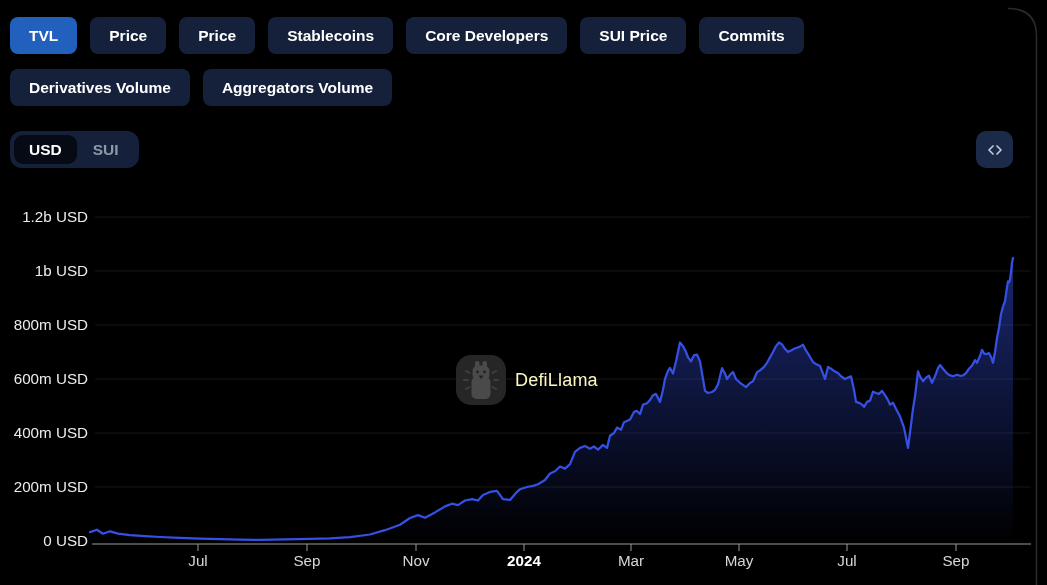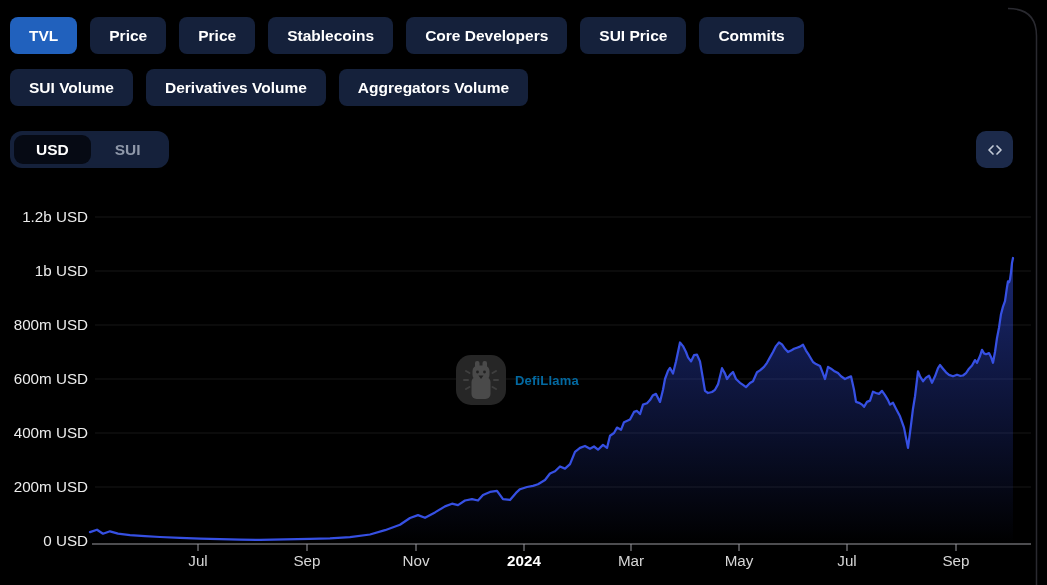--- a/index.html
+++ b/index.html
@@ -15,38 +15,38 @@
     height:37px;line-height:37px;padding:0 19px;border-radius:8px;
     background:#15213b;color:#fff;font-size:15.5px;font-weight:700;
     white-space:nowrap;cursor:pointer;user-select:none;
   }
   .tab-pill.active{background:#2161bd;}
   .currency-toggle{
     position:absolute;left:10px;top:131px;height:37px;border-radius:12px;
     background:#15213b;display:flex;align-items:center;padding:0 4px;box-sizing:border-box;
   }
   .chip-selected{
-    height:29px;line-height:29px;padding:0 22px;border-radius:9px;
+    height:29px;line-height:29px;padding:0 15px;border-radius:9px;
     background:#060a14;color:#fff;font-size:15.5px;font-weight:700;cursor:pointer;
   }
   .chip-unselected{
-    height:29px;line-height:29px;padding:0 24px;border-radius:9px;
+    height:29px;line-height:29px;padding:0 16px;border-radius:9px;
     color:#8f98a9;font-size:15.5px;font-weight:700;cursor:pointer;
   }
   .embed-btn{
     position:absolute;left:976px;top:131px;width:37px;height:37px;border-radius:10px;
     background:#1c2a4a;display:flex;align-items:center;justify-content:center;cursor:pointer;
   }
   .chart-wrap{position:absolute;left:0;top:0;width:1047px;height:507px;}
   .watermark{
     position:absolute;left:455px;top:354px;display:flex;align-items:center;gap:8px;
     pointer-events:none;
   }
   .watermark-text{
-    color:#0369a1;font-size:13px;font-weight:700;letter-spacing:.2px;
+    color:#fef9c3;font-size:18px;font-weight:400;letter-spacing:.2px;
   }
   svg{display:block;}
 </style>
 </head>
 <body>
 
 <div class="chart-wrap">
   <svg id="chart-svg" width="1047" height="585" viewBox="0 0 1047 585">
       <defs>
         <linearGradient id="areaGrad" x1="0" y1="0" x2="0" y2="1">
@@ -119,21 +119,20 @@
 <div class="tabs-row row1" id="tabs-row1">
     <div class="tab-pill active">TVL</div>
     <div class="tab-pill">Price</div>
     <div class="tab-pill">Price</div>
     <div class="tab-pill">Stablecoins</div>
     <div class="tab-pill">Core Developers</div>
     <div class="tab-pill">SUI Price</div>
     <div class="tab-pill">Commits</div>
   </div>
 <div class="tabs-row row2" id="tabs-row2">
-    <div class="tab-pill">SUI Volume</div>
     <div class="tab-pill">Derivatives Volume</div>
     <div class="tab-pill">Aggregators Volume</div>
   </div>
 
 <div class="currency-toggle">
   <div class="chip-selected">USD</div>
   <div class="chip-unselected">SUI</div>
 </div>
 
 <div class="embed-btn">

